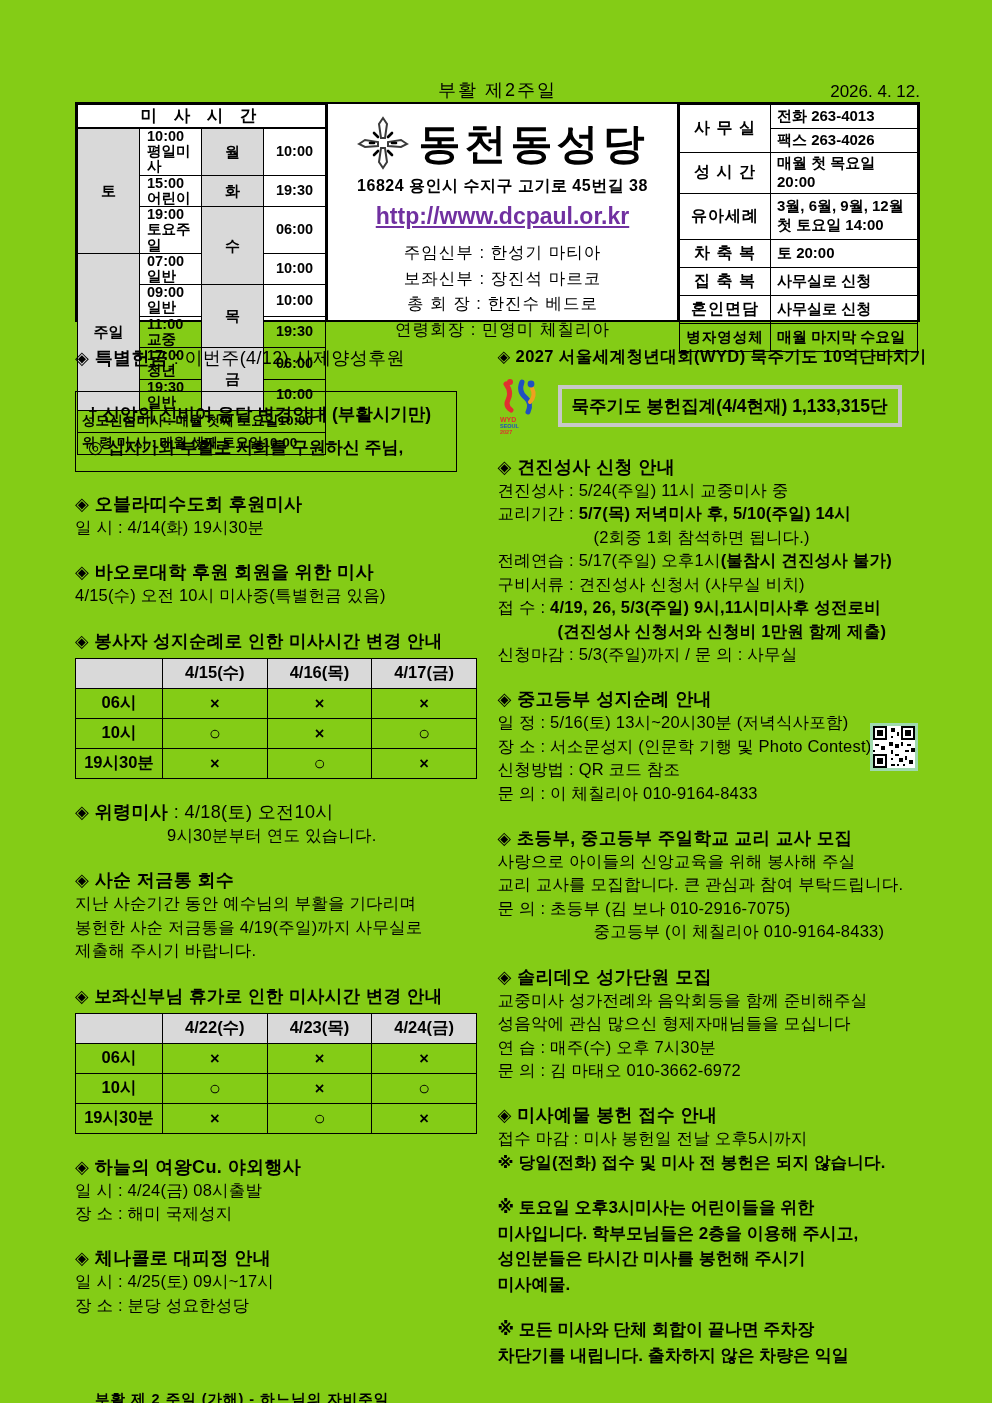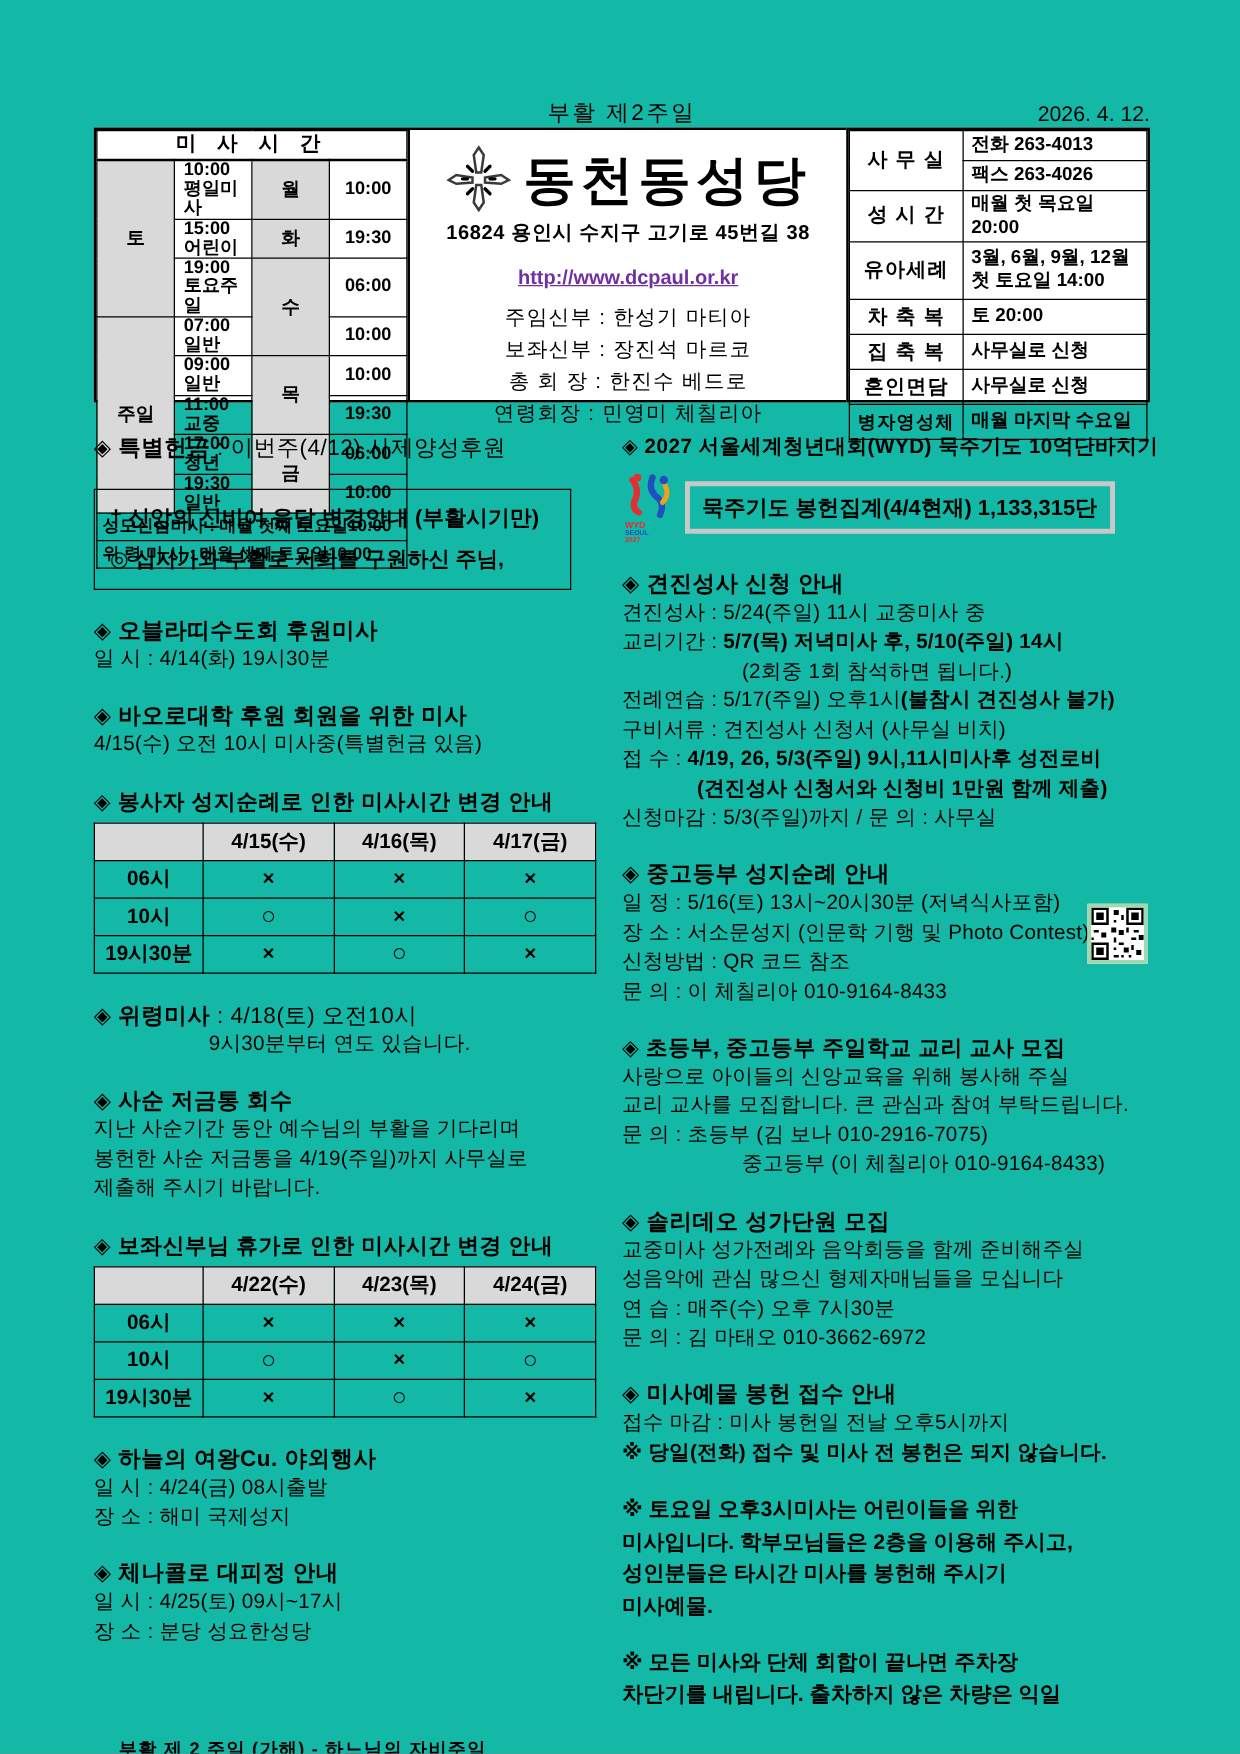--- a/index.html
+++ b/index.html
@@ -1,17 +1,17 @@
 <!DOCTYPE html>
 <html><head>
 <meta charset="utf-8">
 <style>
   html,body{margin:0;padding:0;background:#888;}
   .page{
-    position:relative;width:992px;height:1403px;background:#14b8a6;margin:0 auto;
+    position:relative;width:992px;height:1403px;background:#84cc16;margin:0 auto;
     font-family:"Liberation Sans","DejaVu Sans",sans-serif;color:#000;
     box-sizing:border-box;padding:78px 72px 30px 75px;overflow:hidden;
   }
   
   .topbar{display:grid;grid-template-columns:1fr auto 1fr;align-items:end;height:24px;}
   .topbar .page-title{grid-column:2;font-size:18px;letter-spacing:2px;}
   .topbar .date{justify-self:end;font-size:17px;}
   
   .header{display:flex;align-items:stretch;height:220px;}
   .hbox{border:2.5px solid #000;box-sizing:border-box;background:#fff;}
@@ -24,21 +24,21 @@
   .mass-table .grp{background:#d9d9d9;width:21px;word-break:break-all;font-size:15px;}
   .mass-table .day{background:#d9d9d9;width:27px;font-size:15px;}
   .mass-table .tn{text-align:left;padding-left:7px;}
   .mass-table .tm{width:52px;}
   .mass-table .note{text-align:left;padding-left:4px;font-size:13.6px;height:21px;}
   
   .church{flex:1;border-left:none;border-right:none;text-align:center;padding-top:12px;box-sizing:border-box;}
   .church-title{display:flex;align-items:flex-start;justify-content:center;gap:10px;}
   .church-name{font-size:42px;font-weight:bold;letter-spacing:4px;}
   .church-addr{font-size:16px;font-weight:bold;margin-top:4px;letter-spacing:0.5px;}
-  .church-url{font-size:16px;font-weight:bold;color:#7030a0;text-decoration:underline;display:inline-block;margin-top:17px;}
+  .church-url{font-size:23px;font-weight:bold;color:#7030a0;text-decoration:underline;display:inline-block;margin-top:6px;}
   .church-staff{margin-top:10px;font-size:16.5px;line-height:1.55;letter-spacing:1px;}
   
   .infobox{width:243px;}
   .infobox table{width:100%;height:100%;table-layout:fixed;}
   .infobox td{border:1.5px solid #000;font-weight:bold;vertical-align:middle;}
   .infobox .lbl{width:88px;text-align:center;font-size:16px;letter-spacing:1px;}
   .infobox .val{font-size:15px;padding-left:6px;white-space:pre-line;line-height:1.25;margin-left:10px;}
   
   .columns{display:flex;gap:18px;margin-top:24px;}
   .col{width:50%;}
@@ -54,21 +54,21 @@
   
   .mystery{border:1.8px solid #000;padding:10px 12px 12px;margin:14px 0 20px;width:382px;box-sizing:border-box;}
   .mystery .l1{font-size:17.5px;font-weight:bold;white-space:nowrap;}
   .mystery .l2{font-size:17px;font-weight:bold;margin-top:10px;}
   
   .chg{width:402px;margin-top:5px;}
   .chg td{border:1.7px solid #000;text-align:center;font-size:16.5px;font-weight:bold;height:27px;}
   .chg .hrow td{background:#d9d9d9;}
   .chg td.c0{width:84px;}
   
-  .wydrow{display:flex;align-items:center;gap:4px;margin:10px 0 4px;}
+  .wydrow{display:flex;align-items:center;gap:14px;margin:10px 0 4px;}
   .wydbox{border:4px solid #c8c8c8;padding:5px 10px;font-size:17.5px;font-weight:bold;white-space:nowrap;}
   
   .relwrap{position:relative;}
   .qr{position:absolute;right:2px;top:36px;border:3px solid #9fd9ae;background:#fff;}
   
   .notice{font-size:17px;font-weight:bold;line-height:1.5;margin-bottom:20px;}
   
   .music{margin-top:2px;}
   .music-title{font-size:14.5px;font-weight:bold;padding-left:20px;letter-spacing:1px;}
 </style>

